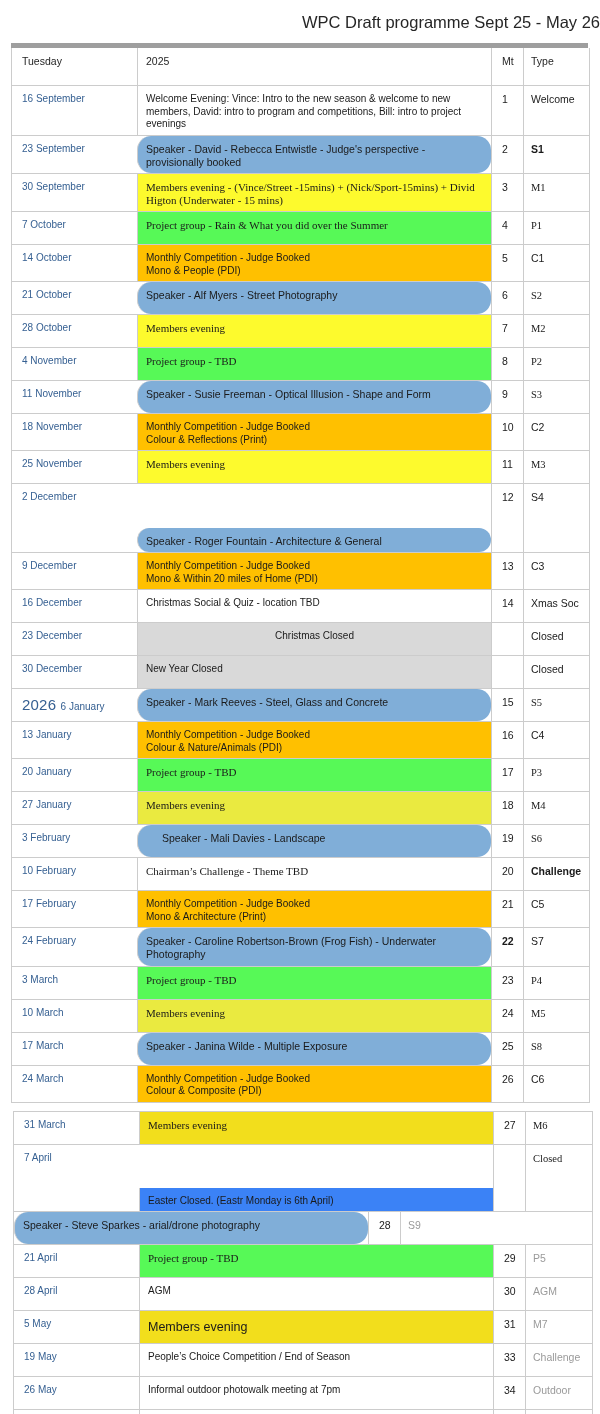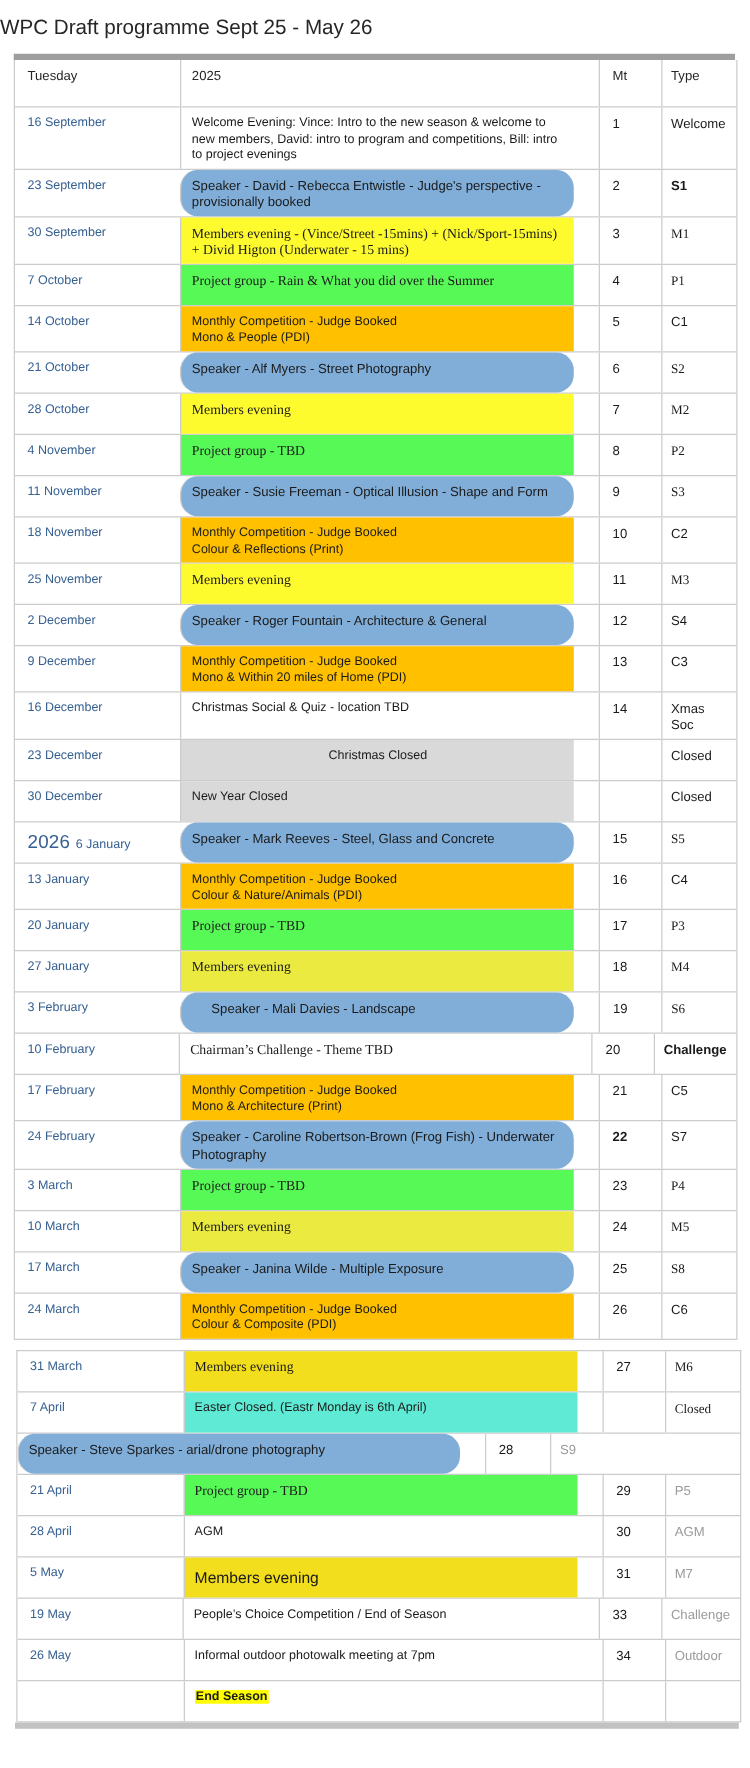--- a/index.html
+++ b/index.html
@@ -2,34 +2,34 @@
 <html style="--border: #CCCCCC; --date-blue: #366092; --type-gray: #9A9A9A; --hl: #FFFF00;"><head>
 <meta charset="utf-8">
 <style>
   html,body{margin:0;padding:0;}
   body{
     width:600px;height:1414px;background:#ffffff;
     font-family:"Liberation Sans",sans-serif;color:#1a1a1a;
     overflow:hidden;
   }
   .title{
-    text-align:left;font-size:16.5px;font-weight:500;color:#262626;
-    margin:13px 0 11px 0;
+    text-align:right;font-size:16.5px;font-weight:500;color:#262626;
+    margin:13px 0 11px 12px;
   }
   .topbar{height:5px;width:577px;margin-left:11px;}
   .botbar{height:5px;width:579px;margin-left:12px;}
   .tbl{
     width:577px;margin-left:11px;
     border-left:1px solid var(--border);border-right:1px solid var(--border);
   }
   .tbl2{
     width:578px;margin-left:13px;margin-top:8px;
     border-top:1px solid var(--border);
   }
-  .row{display:flex;min-height:33px;border-bottom:1px solid var(--border);box-sizing:border-box;gap:20px;}
+  .row{display:flex;min-height:33px;border-bottom:1px solid var(--border);box-sizing:border-box;}
   .hdr{min-height:38px;}
   .cell{box-sizing:border-box;padding:7px 8px 4px 8px;line-height:1.25;}
   .c-date{width:125px;font-size:10px;color:var(--date-blue);padding-left:10px;}
   .c-desc{width:354px;font-size:10px;white-space:pre-line;border-left:1px solid var(--border);}
   .c-mt{width:32px;font-size:10.5px;border-left:1px solid var(--border);padding-left:10px;padding-right:2px;}
   .c-type{width:66px;font-size:10.5px;border-left:1px solid var(--border);padding-left:7px;}
   .hdr .cell{color:#262626;font-size:10.5px;}
   .hdr .c-date{color:#262626;}
   
   .d-serif{font-family:"Liberation Serif",serif;font-size:11px;line-height:1.2;}
@@ -123,21 +123,21 @@
         <div class="cell c-type ts-sans">C2</div>
       </div>
       <div class="row">
         <div class="cell c-date">25 November</div>
         <div class="cell c-desc d-serif" style="background: rgb(253, 250, 45);">Members evening</div>
         <div class="cell c-mt">11</div>
         <div class="cell c-type ts-serif">M3</div>
       </div>
       <div class="row">
         <div class="cell c-date">2 December</div>
-        <div class="cell c-desc d-sans is-speaker" style="background: rgb(128, 174, 216);">Speaker - Roger Fountain - Architecture &amp; General</div>
+        <div class="cell c-desc d-sans is-speaker" style="background: rgb(128, 174, 216); margin-top: 44px;">Speaker - Roger Fountain - Architecture &amp; General</div>
         <div class="cell c-mt">12</div>
         <div class="cell c-type ts-sans">S4</div>
       </div>
       <div class="row">
         <div class="cell c-date">9 December</div>
         <div class="cell c-desc d-sans" style="background: rgb(255, 192, 0);">Monthly Competition - Judge Booked
 Mono &amp; Within 20 miles of Home (PDI)</div>
         <div class="cell c-mt">13</div>
         <div class="cell c-type ts-sans">C3</div>
       </div>
@@ -240,21 +240,21 @@
 <div class="tbl tbl2">
   <div>
       <div class="row">
         <div class="cell c-date">31 March</div>
         <div class="cell c-desc d-serif" style="background: rgb(242, 222, 28);">Members evening</div>
         <div class="cell c-mt">27</div>
         <div class="cell c-type ts-serif">M6</div>
       </div>
       <div class="row">
         <div class="cell c-date">7 April</div>
-        <div class="cell c-desc d-sans" style="background: #5eead4;">Easter Closed. (Eastr Monday is 6th April)</div>
+        <div class="cell c-desc d-sans" style="background: #3b82f6; margin-top: 43px;">Easter Closed. (Eastr Monday is 6th April)</div>
         <div class="cell c-mt"></div>
         <div class="cell c-type ts-serif">Closed</div>
       </div>
       <div class="row">
         <div class="cell c-desc d-sans is-speaker" style="background: rgb(128, 174, 216);">Speaker - Steve Sparkes - arial/drone photography</div>
         <div class="cell c-mt">28</div>
         <div class="cell c-type ts-gray">S9</div>
       </div>
       <div class="row">
         <div class="cell c-date">21 April</div>

